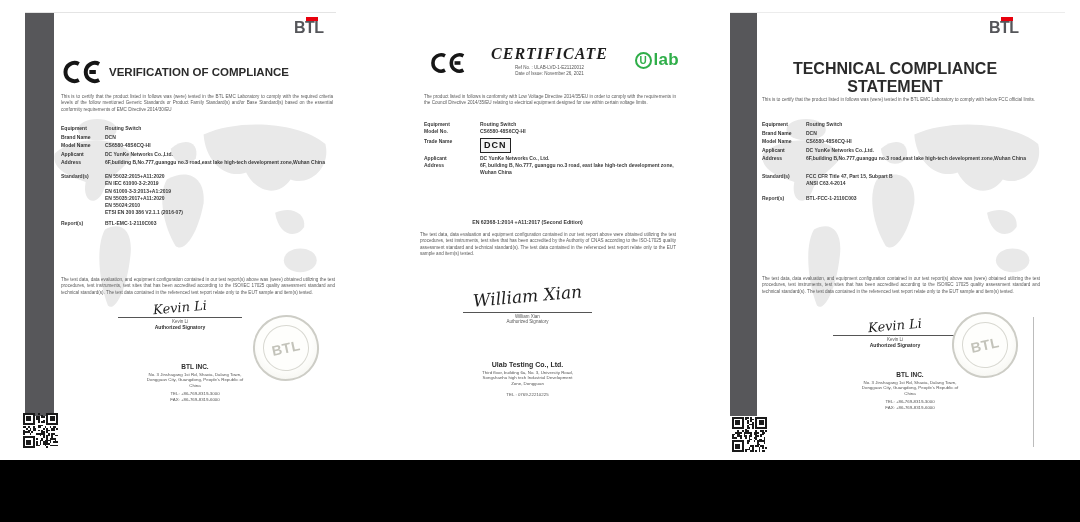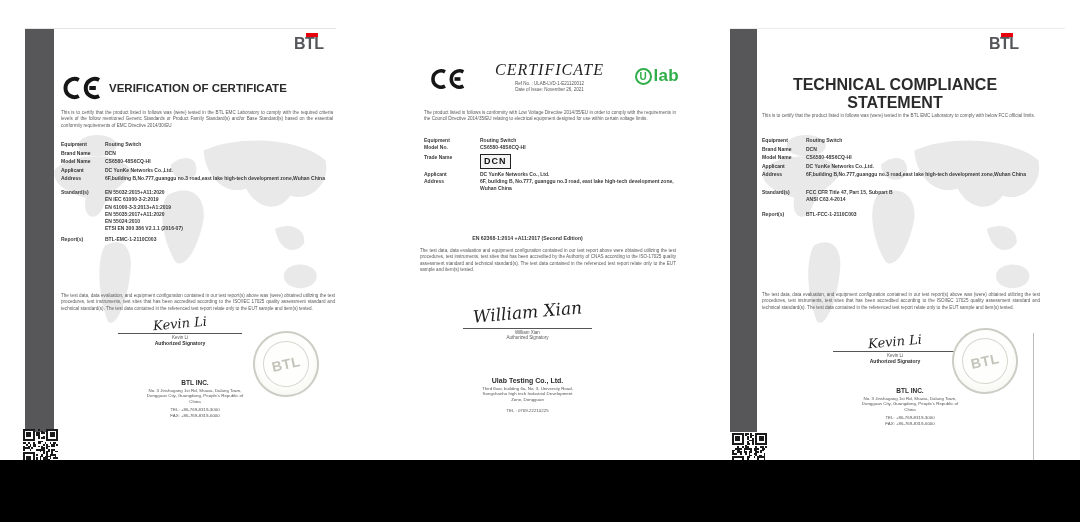--- a/index.html
+++ b/index.html
@@ -1,20 +1,20 @@
 <!DOCTYPE html>
 <html><head>
 <meta charset="utf-8">
 <style>
   * { margin:0; padding:0; box-sizing:border-box; }
   html,body { width:1080px; height:522px; }
   body { background:#ffffff; font-family:"Liberation Sans", sans-serif; position:relative; overflow:hidden; }
   .canvas { position:absolute; left:0; top:0; width:1080px; height:522px; background:#fff; }
 
-  .page { position:absolute; top:28px; height:440px; background:#fff;padding-left:32px; }
+  .page { position:absolute; top:12px; height:440px; background:#fff;padding-left:32px; }
   .page-left  { left:25px;  width:311px; border-top:1px solid #e4e4e4; }
   .page-mid   { left:360px; width:335px; }
   .page-right { left:730px; width:335px; border-top:1px solid #ececec; }
   .page > * { position:absolute; }
 
   .edge-band { left:0; top:0; width:29px; height:403px; background:#57575a; }
   .page-right .edge-band { width:27px; }
 
   .map { z-index:0; }
   .map svg { width:100%; height:100%; }
@@ -56,21 +56,21 @@
 
   .company { text-align:center; color:#555; }
   .company-name { font-size:6.5px; font-weight:bold; color:#2c2c2c; margin-bottom:1.5px; }
   .company-line { font-size:4.4px; line-height:1.35; }
   .company-tel { font-size:4.4px; line-height:1.4; margin-top:2px; }
 
   .qr { width:35px; height:35px; }
 
   
   .mid-title-block { text-align:center; }
-  .mid-title { font-family:"Liberation Serif", serif; font-style:italic; font-weight:normal; font-size:16px; color:#1f1f1f; letter-spacing:1px; }
+  .mid-title { font-family:"Liberation Serif", serif; font-style:italic; font-weight:bold; font-size:16px; color:#1f1f1f; letter-spacing:1px; }
   .mid-ref { font-size:4.5px; color:#555; margin-top:1.5px; }
   .mid-date { font-size:4.5px; color:#555; margin-top:1px; }
 
   .ulab { display:flex; align-items:center; gap:2px; }
   .ulab-circle { width:17px; height:17px; border:2.6px solid #2fae49; border-radius:50%; color:#2fae49;
                  font-weight:800; font-size:10px; display:flex; align-items:center; justify-content:center; }
   .ulab-text { font-size:17px; font-weight:800; color:#2fae49; letter-spacing:0.3px; }
 
   .std-line { font-size:5.2px; font-weight:bold; color:#3a3a3a; text-align:center; }
 
@@ -103,21 +103,21 @@
       <span class="btl-letters">BTL</span>
     </div>
 
     <div style="left:35px; top:46px; width:42px; height:26px;">
       <svg class="ce-svg" viewBox="0 0 58 32">
         <path d="M26,5 A12.5,12.5 0 1 0 26,27" fill="none" stroke="#161616" stroke-width="5.5"></path>
         <path d="M54,5 A12.5,12.5 0 1 0 54,27" fill="none" stroke="#161616" stroke-width="5.5"></path>
         <line x1="40.5" y1="16" x2="49.5" y2="16" stroke="#161616" stroke-width="5.5"></line>
       </svg>
     </div>
-    <div class="cert-title" style="left:84px; top:53px; width:228px; font-size:11.5px;">VERIFICATION OF CERTIFICATE</div>
+    <div class="cert-title" style="left:84px; top:53px; width:228px; font-size:11.5px;">VERIFICATION OF COMPLIANCE</div>
 
     <p class="intro" style="left:36px; top:81px; width:272px;">This is to certify that the product listed in follows was (were) tested in the BTL EMC Laboratory to comply with the required criteria levels of the follow mentioned Generic Standards or Product Family Standard(s) and/or Base Standard(s) based on the essential conformity requirements of EMC Directive 2014/30/EU</p>
 
     <div class="fields" style="left:36px; top:112px; width:274px;">
       <span class="flabel">Equipment</span>
         <span class="fvalue">Routing Switch</span>
       <span class="flabel">Brand Name</span>
         <span class="fvalue">DCN</span>
       <span class="flabel">Model Name</span>
         <span class="fvalue">CS6580-48S6CQ-HI</span>

